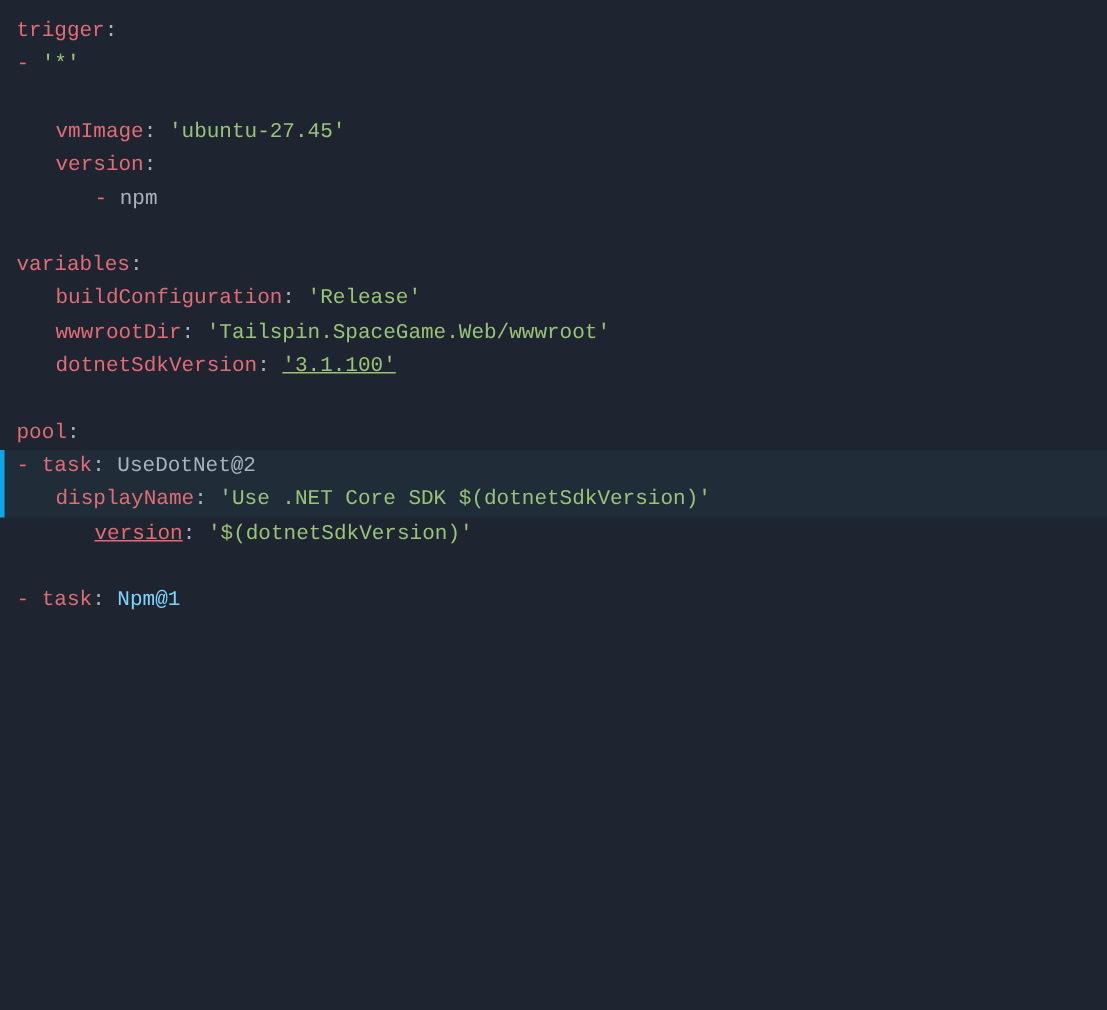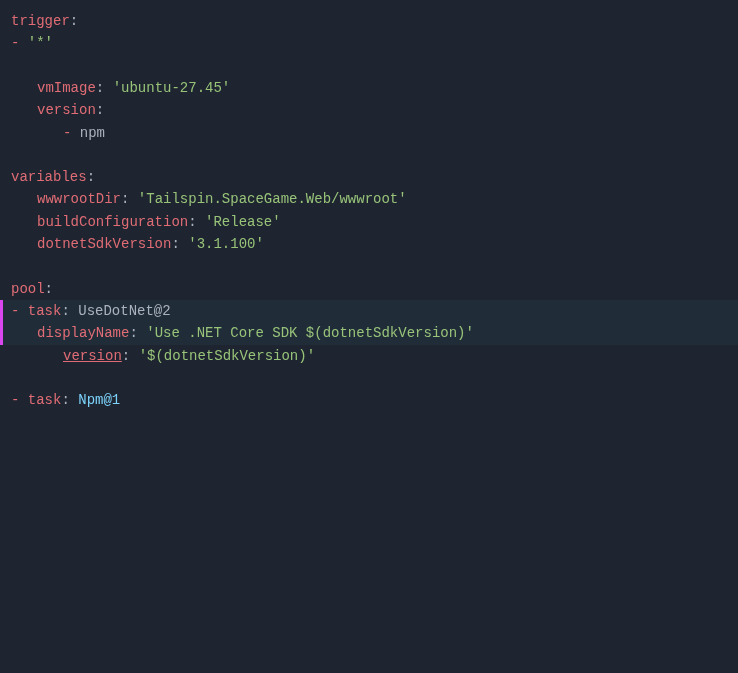--- a/index.html
+++ b/index.html
@@ -26,21 +26,21 @@
 
     .line {
       display: flex;
       align-items: flex-start;
       position: relative;
       padding: 0 16px 0 8px;
       min-height: 22px;
     }
 
     .line.highlighted {
-      border-left: 3px solid #d946ef;
+      border-left: 3px solid #0ea5e9;
       background-color: rgba(79, 193, 233, 0.05);
     }
 
     .line:not(.highlighted) {
       border-left: 3px solid transparent;
     }
 
     .line-content {
       white-space: pre;
       flex: 1;
@@ -68,27 +68,27 @@
       <span class="line-content"><span style="display: inline-block; width: 26px;"></span><span style="color: rgb(224, 108, 117);">version</span><span style="color: rgb(171, 178, 191);">:</span></span>
     </div>
     <div class="line">
       <span class="line-content"><span style="display: inline-block; width: 52px;"></span><span style="color: rgb(224, 108, 117);">- </span><span style="color: rgb(171, 178, 191);">npm</span></span>
     </div>
     <div class="line empty-line" style="border-left: 3px solid transparent;"></div>
     <div class="line">
       <span class="line-content"><span style="color: rgb(224, 108, 117);">variables</span><span style="color: rgb(171, 178, 191);">:</span></span>
     </div>
     <div class="line">
+      <span class="line-content"><span style="display: inline-block; width: 26px;"></span><span style="color: rgb(224, 108, 117);">buildConfiguration</span><span style="color: rgb(171, 178, 191);">: </span><span style="color: rgb(152, 195, 121);">'Release'</span></span>
+    </div>
+    <div class="line">
       <span class="line-content"><span style="display: inline-block; width: 26px;"></span><span style="color: rgb(224, 108, 117);">wwwrootDir</span><span style="color: rgb(171, 178, 191);">: </span><span style="color: rgb(152, 195, 121);">'Tailspin.SpaceGame.Web/wwwroot'</span></span>
     </div>
     <div class="line">
-      <span class="line-content"><span style="display: inline-block; width: 26px;"></span><span style="color: rgb(224, 108, 117);">buildConfiguration</span><span style="color: rgb(171, 178, 191);">: </span><span style="color: rgb(152, 195, 121);">'Release'</span></span>
-    </div>
-    <div class="line">
-      <span class="line-content"><span style="display: inline-block; width: 26px;"></span><span style="color: rgb(224, 108, 117);">dotnetSdkVersion</span><span style="color: rgb(171, 178, 191);">: </span><span style="color: rgb(152, 195, 121);">'3.1.100'</span></span>
+      <span class="line-content"><span style="display: inline-block; width: 26px;"></span><span style="color: rgb(224, 108, 117);">dotnetSdkVersion</span><span style="color: rgb(171, 178, 191);">: </span><span style="color: rgb(152, 195, 121); text-decoration: underline;">'3.1.100'</span></span>
     </div>
     <div class="line empty-line" style="border-left: 3px solid transparent;"></div>
     <div class="line">
       <span class="line-content"><span style="color: rgb(224, 108, 117);">pool</span><span style="color: rgb(171, 178, 191);">:</span></span>
     </div>
     <div class="line highlighted">
       <span class="line-content"><span style="color: rgb(224, 108, 117);">- </span><span style="color: rgb(224, 108, 117);">task</span><span style="color: rgb(171, 178, 191);">: </span><span style="color: rgb(171, 178, 191);">UseDotNet@2</span></span>
     </div>
     <div class="line highlighted">
       <span class="line-content"><span style="display: inline-block; width: 26px;"></span><span style="color: rgb(224, 108, 117);">displayName</span><span style="color: rgb(171, 178, 191);">: </span><span style="color: rgb(152, 195, 121);">'Use .NET Core SDK $(dotnetSdkVersion)'</span></span>

